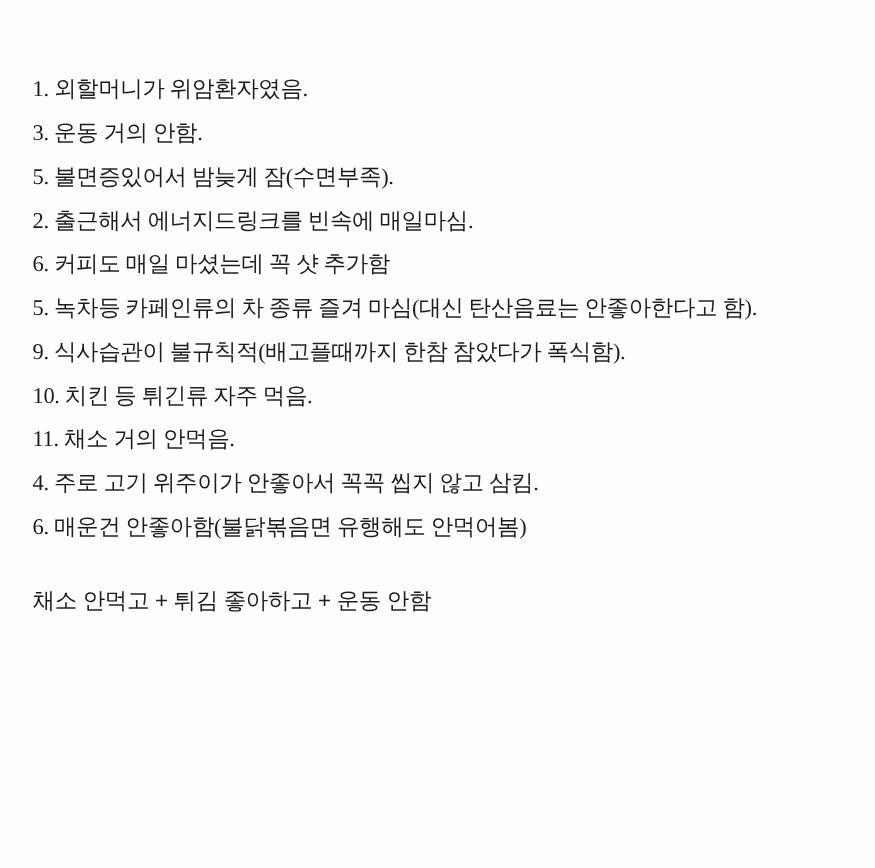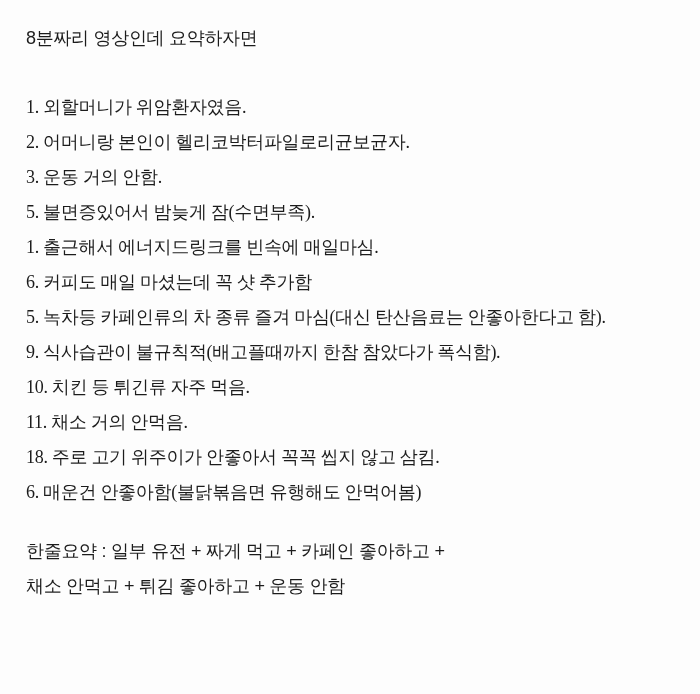--- a/index.html
+++ b/index.html
@@ -36,39 +36,36 @@
     line-height: 35px;
     height: 35px;
     white-space: nowrap;
   }
 </style>
 </head>
 <body>
 
 <div class="page">
 
-  <div class="title-line">8분짜리 영상인데 요약하자면</div>
 
   <div class="gap-large"></div>
 
   <div>
     <div class="item-line">1. 외할머니가 위암환자였음.</div>
-    <div class="item-line">2. 어머니랑 본인이 헬리코박터파일로리균보균자.</div>
     <div class="item-line">3. 운동 거의 안함.</div>
     <div class="item-line">5. 불면증있어서 밤늦게 잠(수면부족).</div>
-    <div class="item-line">1. 출근해서 에너지드링크를 빈속에 매일마심.</div>
+    <div class="item-line">2. 출근해서 에너지드링크를 빈속에 매일마심.</div>
     <div class="item-line">6. 커피도 매일 마셨는데 꼭 샷 추가함</div>
     <div class="item-line">5. 녹차등 카페인류의 차 종류 즐겨 마심(대신 탄산음료는 안좋아한다고 함).</div>
     <div class="item-line">9. 식사습관이 불규칙적(배고플때까지 한참 참았다가 폭식함).</div>
     <div class="item-line">10. 치킨 등 튀긴류 자주 먹음.</div>
     <div class="item-line">11. 채소 거의 안먹음.</div>
-    <div class="item-line">18. 주로 고기 위주이가 안좋아서 꼭꼭 씹지 않고 삼킴.</div>
+    <div class="item-line">4. 주로 고기 위주이가 안좋아서 꼭꼭 씹지 않고 삼킴.</div>
     <div class="item-line">6. 매운건 안좋아함(불닭볶음면 유행해도 안먹어봄)</div>
   </div>
 
   <div class="gap-summary"></div>
 
   <div>
-    <div class="summary-line">한줄요약 : 일부 유전 + 짜게 먹고 + 카페인 좋아하고 +</div>
     <div class="summary-line">채소 안먹고 + 튀김 좋아하고 + 운동 안함</div>
   </div>
 
 </div>
 
 </body></html>

